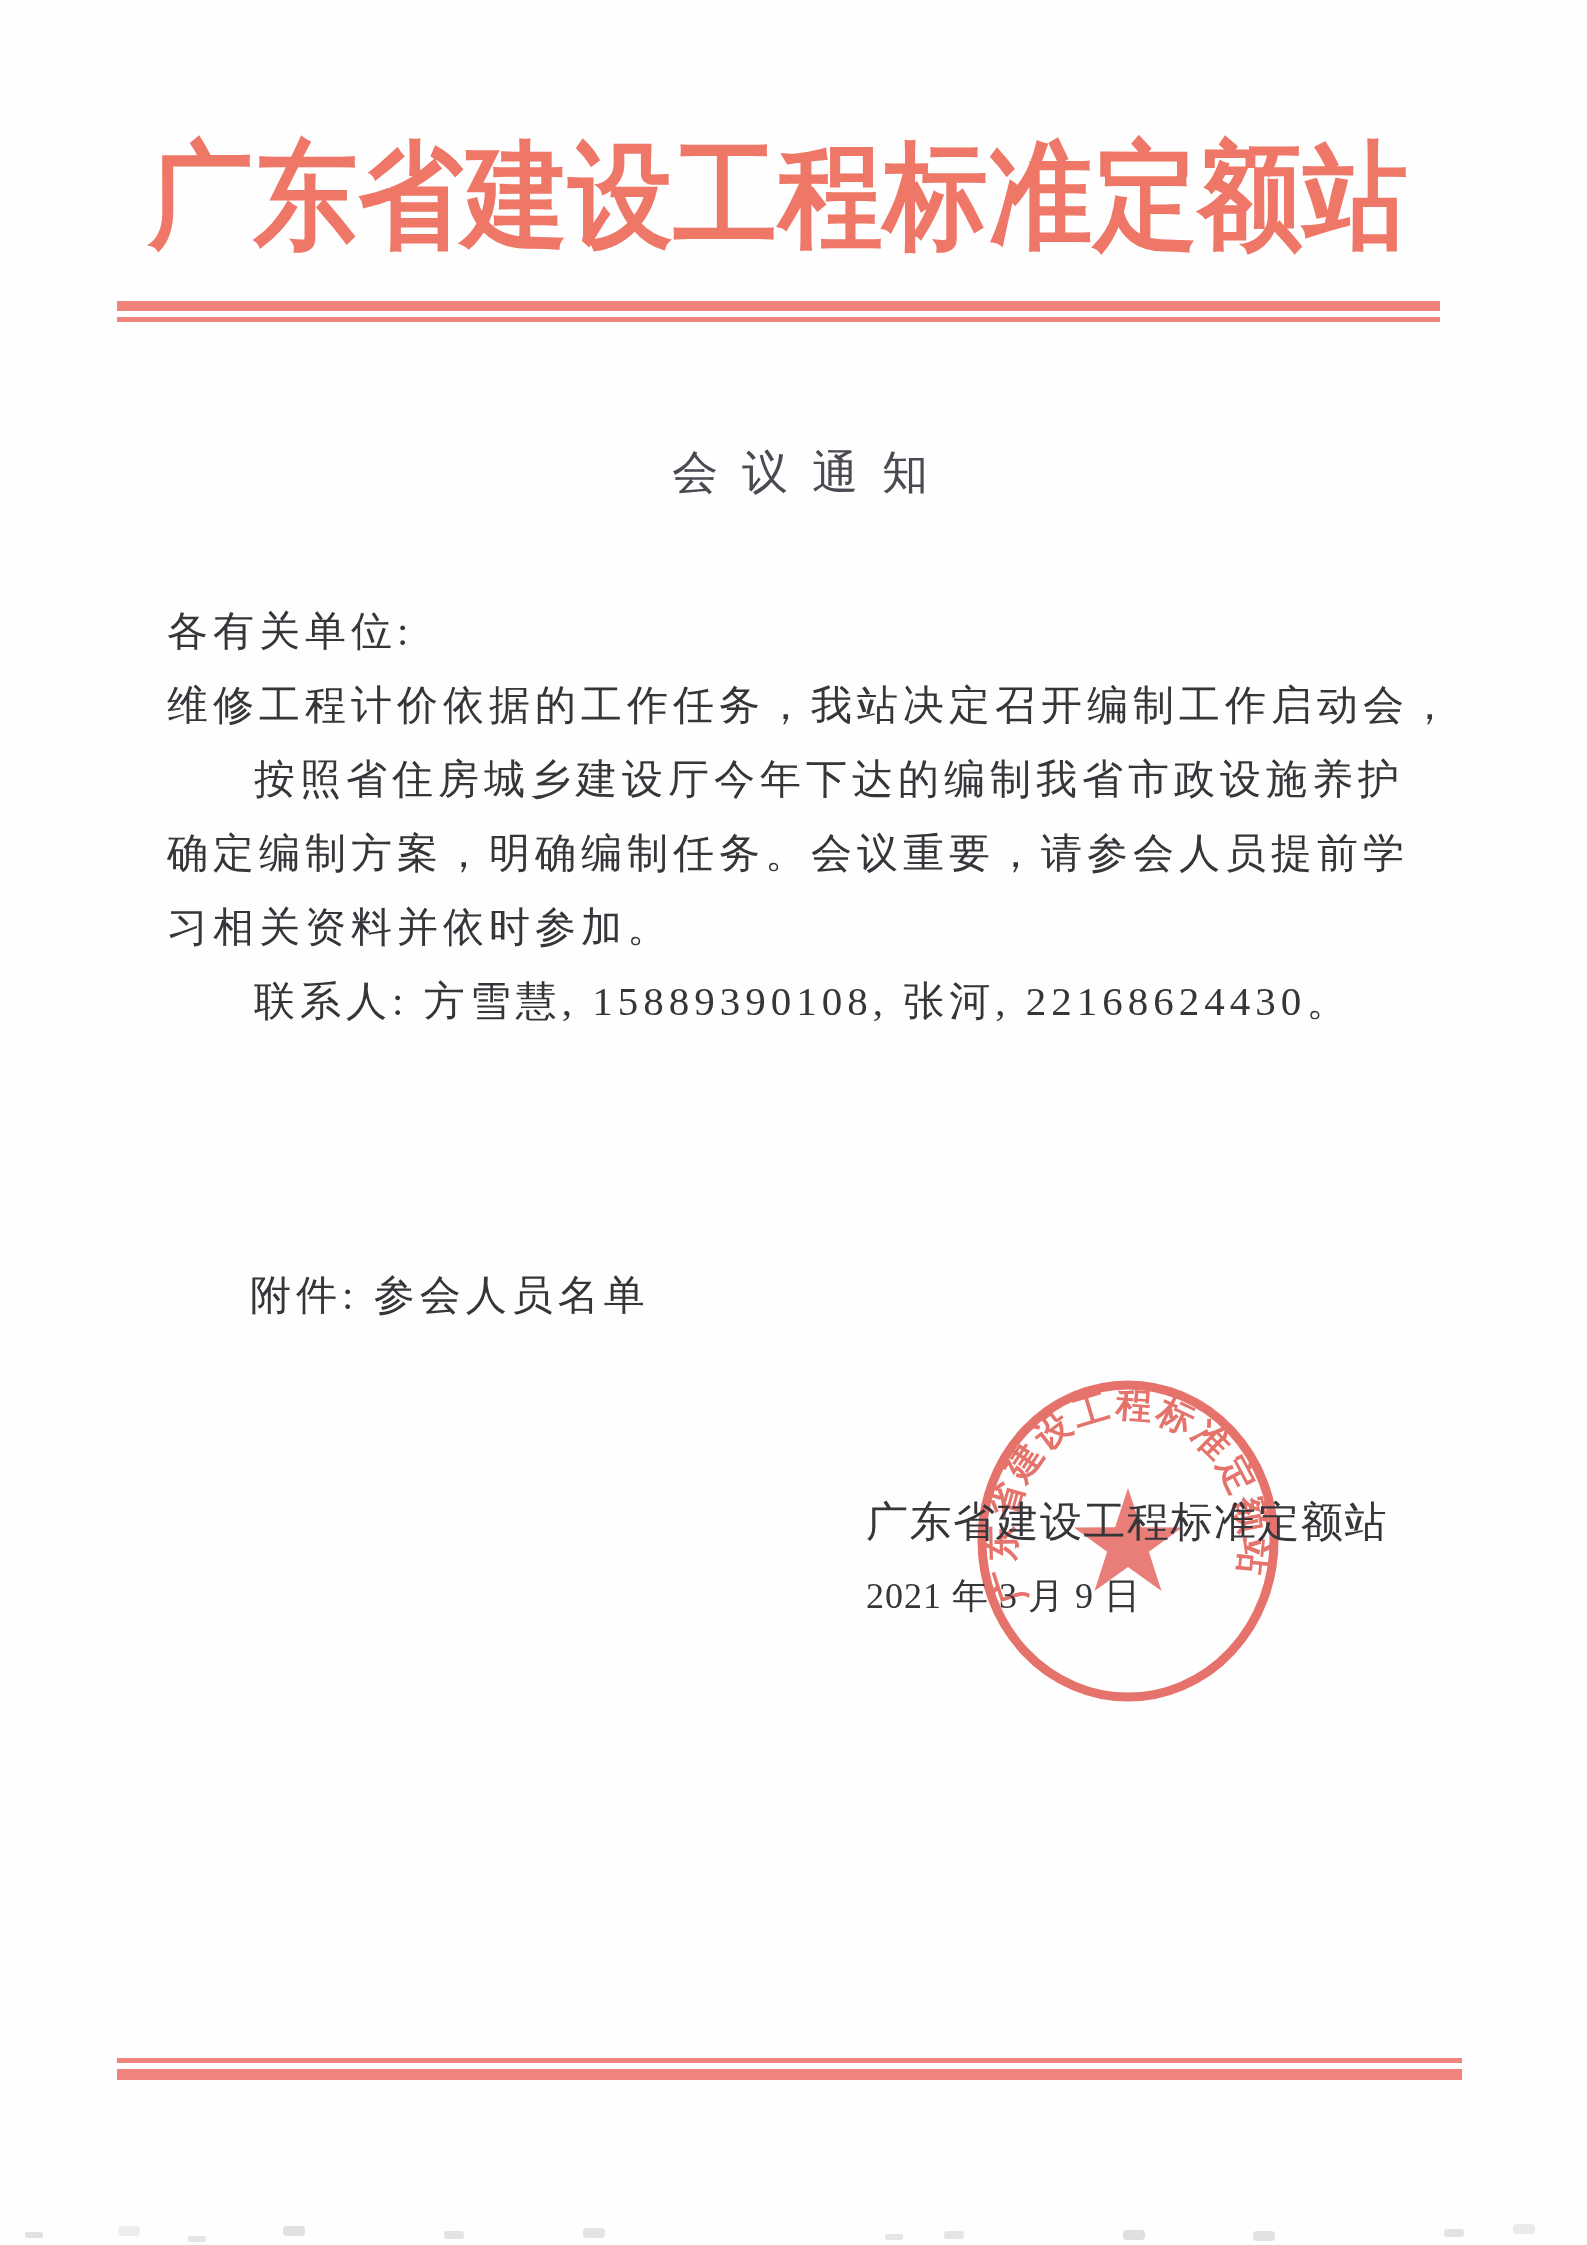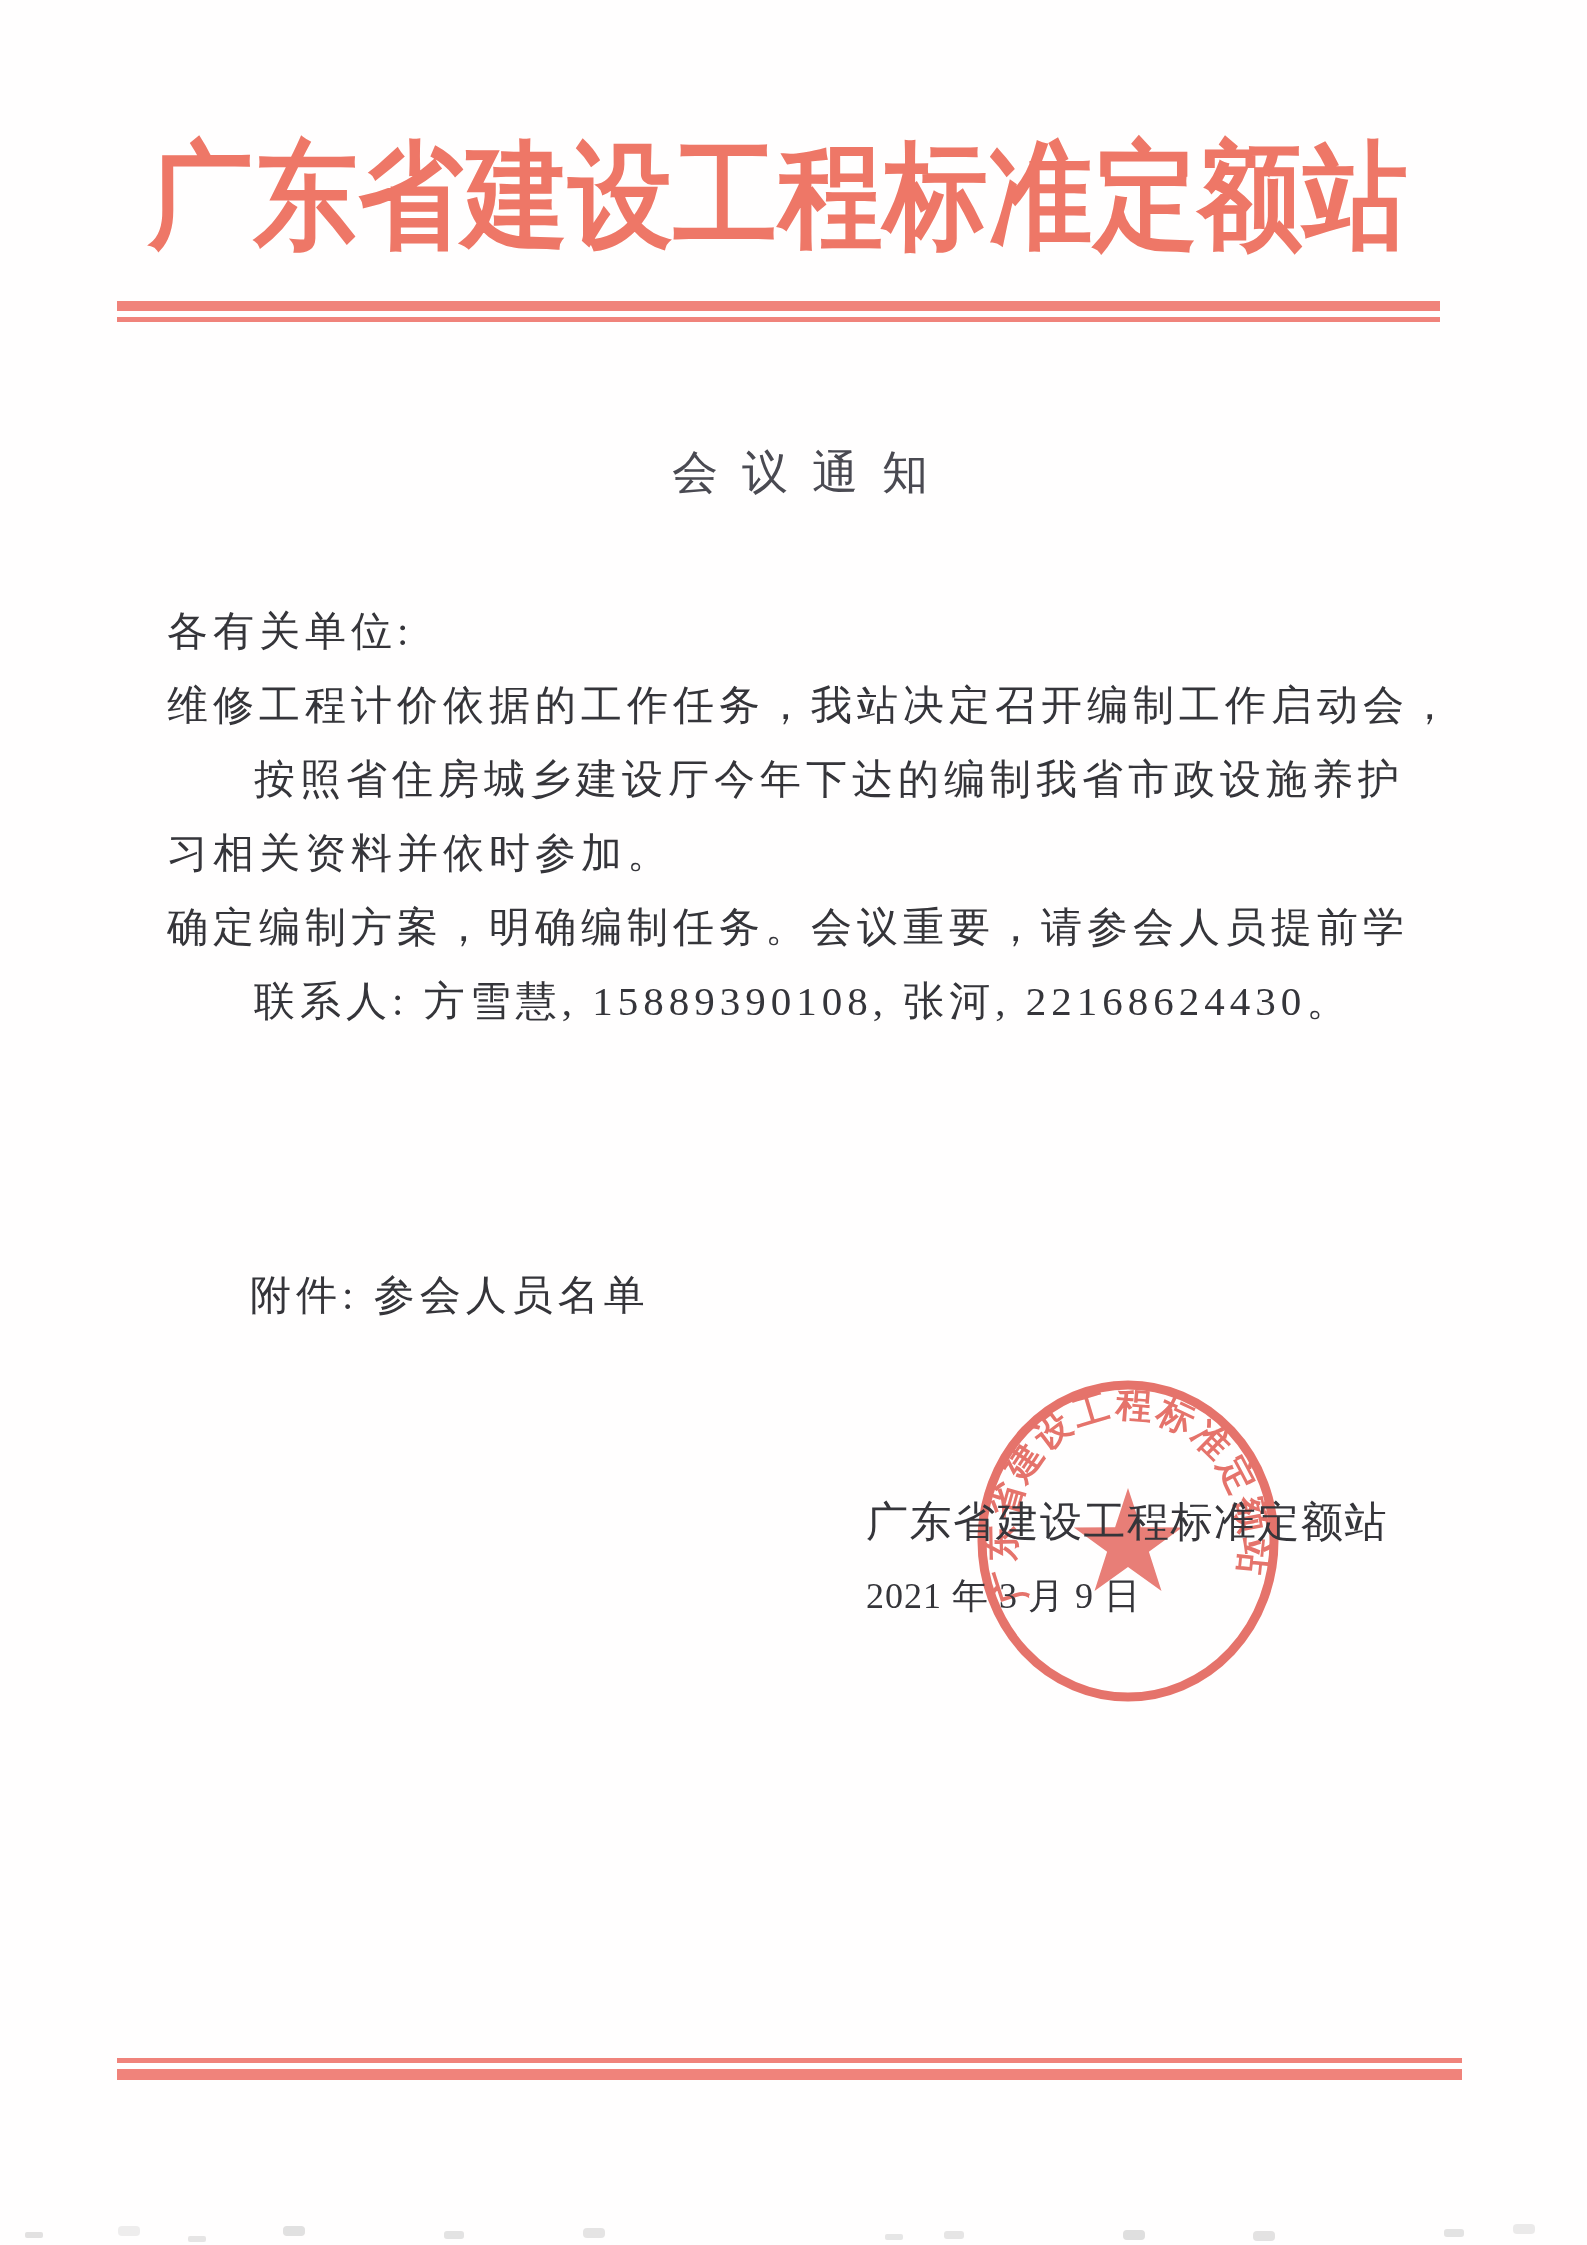--- a/index.html
+++ b/index.html
@@ -105,22 +105,22 @@
   <div class="letterhead-title">广东省建设工程标准定额站</div>
   <div class="rule rule-top-thick"></div>
   <div class="rule rule-top-thin"></div>
 
   <div class="notice-title">会议通知</div>
 
   <div class="body-block">
     <div class="body-line">各有关单位:</div>
     <div class="body-line">维修工程计价依据的工作任务，我站决定召开编制工作启动会，</div>
     <div class="body-line indent">按照省住房城乡建设厅今年下达的编制我省市政设施养护</div>
+    <div class="body-line">确定编制方案，明确编制任务。会议重要，请参会人员提前学</div>
     <div class="body-line">习相关资料并依时参加。</div>
-    <div class="body-line">确定编制方案，明确编制任务。会议重要，请参会人员提前学</div>
     <div class="body-line indent">联系人: 方雪慧, 15889390108, 张河, 22168624430。</div>
   </div>
 
   <div class="attachment-line">附件: 参会人员名单</div>
 
   <svg class="seal" viewBox="0 0 324 338">
     <defs>
       <path id="seal-arc" d="M 68.6 240.2 A 114 124 0 1 1 255.4 240.2" fill="none"></path>
     </defs>
     <ellipse class="seal-ring" cx="162" cy="169" rx="146" ry="156"></ellipse>

